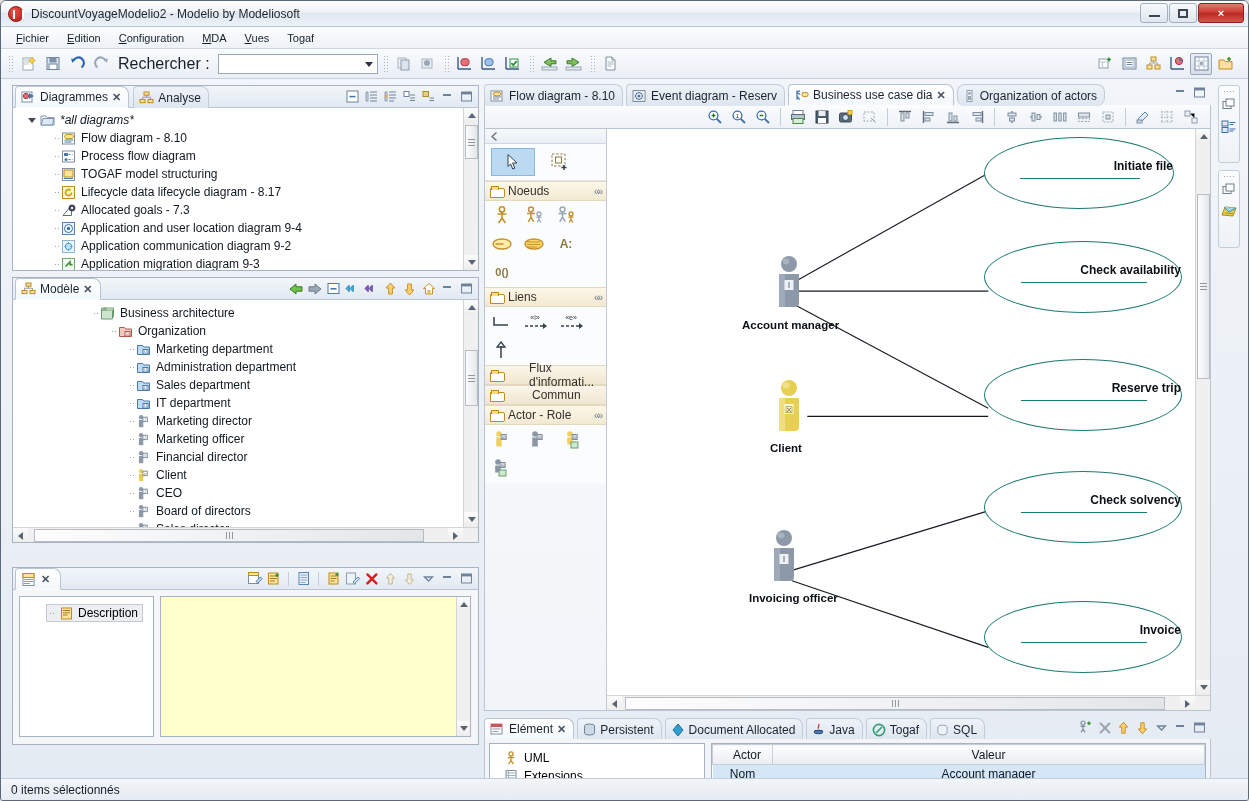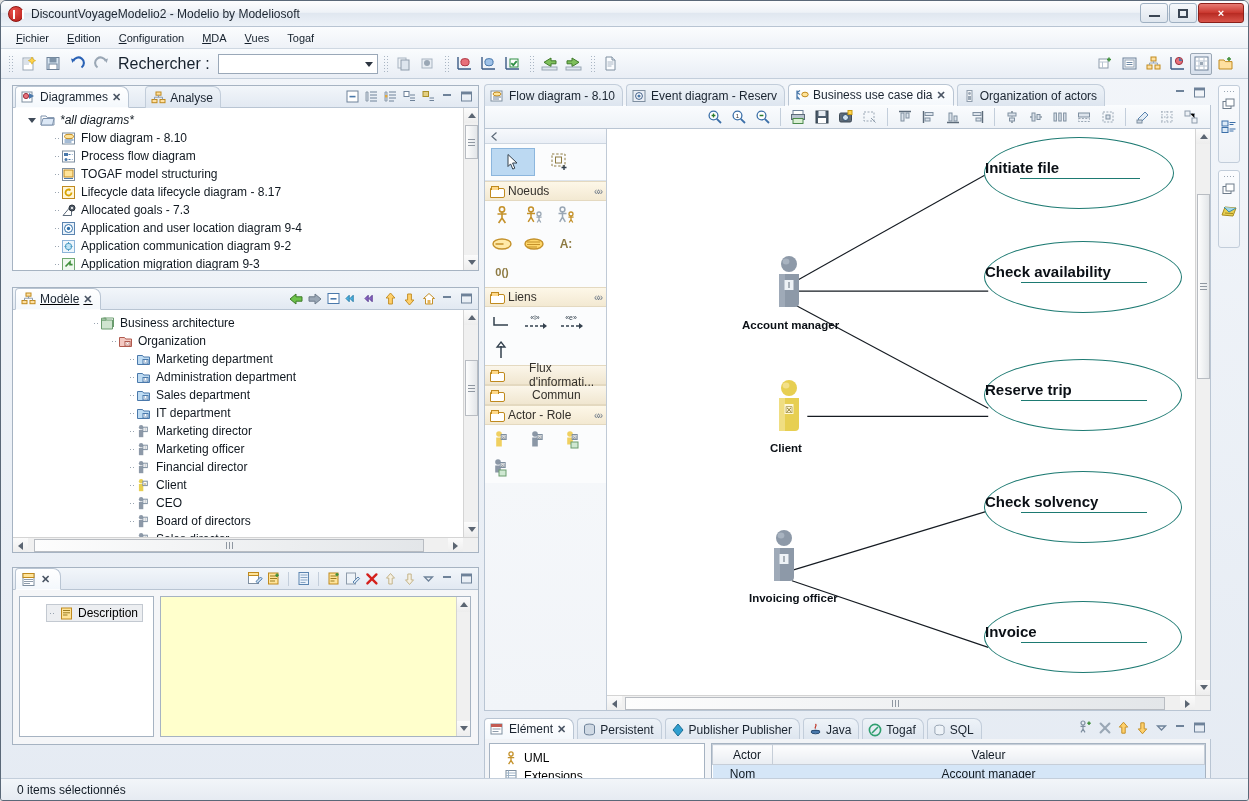--- a/index.html
+++ b/index.html
@@ -141,35 +141,35 @@
   .pal-it{width:22px;height:22px;display:flex;align-items:center;justify-content:center;}
   .folder-ic{width:14px;height:11px;position:relative;}
   .folder-ic::before{content:"";position:absolute;left:0;top:2px;width:13px;height:8px;
     border:1px solid #c08a1e;border-radius:0 2px 2px 0;background:#fff;}
   .folder-ic::after{content:"";position:absolute;left:1px;top:0;width:6px;height:3px;
     border:1px solid #c08a1e;border-bottom:0;background:#ffd98a;}
   .chev{color:#6f7b89;font-size:10px;margin-left:auto;letter-spacing:-2px;}
   
   .canvas{position:absolute;background:#fff;overflow:hidden;}
   .usecase{position:absolute;border:1.3px solid #1d7a72;border-radius:50%;background:#fff;}
-  .uc-label{position:absolute;width:100%;text-align:left;font-size:15px;font-weight:bold;color:#0b1016;}
+  .uc-label{position:absolute;width:100%;text-align:right;font-size:12px;font-weight:bold;color:#0b1016;}
   .uc-rule{position:absolute;height:1.3px;background:#1d7a72;}
   .actor-lbl{position:absolute;font-size:11.5px;font-weight:bold;color:#0b1016;white-space:nowrap;}
   
   .ptbl{width:100%;border-collapse:collapse;font-size:12px;}
   .ptbl th{
     background:linear-gradient(180deg,#fdfdfe,#e9edf2);border:1px solid #c6ced8;
     font-weight:normal;height:20px;color:#111a24;
   }
   .ptbl td{height:19px;text-align:center;color:#0f1820;}
   .ptbl tr.sel td{background:#d5e6f7;}
   .statusbar{
     position:absolute;left:0;bottom:0;width:1249px;height:22px;
     background:linear-gradient(180deg,#f2f5f9,#e6ebf2);border-top:1px solid #c3cedb;
-    display:flex;align-items:center;padding-left:16px;font-size:12px;color:#131c26;margin-top:24px;
+    display:flex;align-items:center;padding-left:10px;font-size:12px;color:#131c26;margin-top:24px;
   }
   .railbtn{
     width:22px;border:1px solid #c2cdda;border-radius:3px;
     background:linear-gradient(180deg,#fbfcfe,#eef2f7);
     display:flex;flex-direction:column;align-items:center;padding-top:4px;gap:5px;
   }
   .dotrow{width:12px;height:3px;background-image:radial-gradient(circle,#9aa6b3 0.8px,transparent 0.8px);
     background-size:3px 3px;}
 </style>
 </head>
@@ -343,21 +343,21 @@
       <div class="vtabs">
         <div class="vtab active" style="margin-left:2px;">
           <svg width="15" height="14" viewBox="0 0 15 14">
               <rect x="1" y="2" width="10" height="10" fill="#fff" stroke="#7f8fa0"></rect>
               <circle cx="5" cy="6" r="2.6" fill="#e8707a" stroke="#9c3340"></circle>
               <path d="M8 3l5 3-5 3z" fill="#4a79ab"></path>
             </svg>
           <span>Diagrammes</span>
           <span class="x">✕</span>
         </div>
-        <div class="vtab inact" style="margin-left:16px;">
+        <div class="vtab inact" style="margin-left:4px;">
           <svg width="15" height="14" viewBox="0 0 15 14">
               <rect x="5" y="1" width="5" height="3.2" fill="#ffe0a0" stroke="#c08a1e"></rect>
               <rect x="1" y="8.5" width="5" height="3.2" fill="#ffe0a0" stroke="#c08a1e"></rect>
               <rect x="9" y="8.5" width="5" height="3.2" fill="#ffe0a0" stroke="#c08a1e"></rect>
               <path d="M7.5 4.2v2M3.5 6.2h8M3.5 6.2v2.3M11.5 6.2v2.3" stroke="#8e9cab"></path>
             </svg>
           <span>Analyse</span>
         </div>
         <div class="vtool">
           <div class="i">
@@ -498,21 +498,21 @@
           <div class="sb-thumb" style="left:1px;top:17px;width:13px;height:34px;display:flex;align-items:center;justify-content:center;">
             <span class="grip3"></span>
           </div>
           <div class="sb-btn" style="position:absolute;bottom:0;">
               <span class="tri-dn"></span>
             </div>
         </div>
       </div>
     </div>
 
-    <div class="view" style="left:11px; top:208px; width:467px; height:266px;text-decoration:underline;">
+    <div class="view" style="left:11px; top:198px; width:467px; height:266px;">
       <div class="vtabs">
         <div class="vtab active" style="margin-left:2px;">
           <svg width="15" height="14" viewBox="0 0 15 14">
               <rect x="5" y="1" width="5" height="3.2" fill="#ffe0a0" stroke="#c08a1e"></rect>
               <rect x="1" y="8.5" width="5" height="3.2" fill="#ffe0a0" stroke="#c08a1e"></rect>
               <rect x="9" y="8.5" width="5" height="3.2" fill="#ffe0a0" stroke="#c08a1e"></rect>
               <path d="M7.5 4.2v2M3.5 6.2h8M3.5 6.2v2.3M11.5 6.2v2.3" stroke="#8e9cab"></path>
             </svg>
           <span>Modèle</span>
           <span class="x">✕</span>
@@ -848,21 +848,21 @@
           <span>Event diagram - Reserv</span>
         </div>
         <div class="vtab active" style="margin-left:3px;">
           <svg width="15" height="14" viewBox="0 0 15 14">
               <path d="M3 2.5v9M3 4.5l3-2M3 4.5l3 2M3 8.5l2.6 3" stroke="#4a79ab" stroke-width="1.3" fill="none"></path>
               <ellipse cx="11" cy="6.5" rx="3.2" ry="2.3" fill="#ffe49a" stroke="#c08a1e"></ellipse>
             </svg>
           <span>Business use case dia</span>
           <span class="x">✕</span>
         </div>
-        <div class="vtab inact" style="margin-left:3px;">
+        <div class="vtab inact" style="margin-left:3px;border-radius:8px;">
           <svg width="13" height="14" viewBox="0 0 13 14">
               <rect x="4" y="1.5" width="5" height="11" fill="#f3f5f8" stroke="#8e9cab"></rect>
               <circle cx="6.5" cy="4.5" r="1.4" fill="#9aa7b5"></circle>
               <path d="M5 7h3v4H5z" fill="#9aa7b5"></path>
             </svg>
           <span>Organization of actors</span>
         </div>
         <div class="vtool" style="top:1px;">
           <div class="i">
               <svg width="13" height="13" viewBox="0 0 13 13">
@@ -1283,21 +1283,21 @@
           <svg width="13" height="14" viewBox="0 0 13 14">
               <ellipse cx="6.5" cy="3" rx="5" ry="2" fill="#cfd9e4" stroke="#6e8299"></ellipse>
               <path d="M1.5 3v7a5 2 0 0 0 10 0V3" fill="#cfd9e4" stroke="#6e8299"></path>
             </svg>
           <span>Persistent</span>
         </div>
         <div class="vtab inact" style="margin-left:3px;">
           <svg width="14" height="14" viewBox="0 0 14 14">
               <path d="M7 1l5 6-5 6-5-6z" fill="#2f9fd0" stroke="#1b6e94"></path>
             </svg>
-          <span>Publisher Publisher</span>
+          <span>Document Allocated</span>
         </div>
         <div class="vtab inact" style="margin-left:3px;">
           <svg width="13" height="14" viewBox="0 0 13 14">
               <path d="M6.5 1c2 2-1.5 2.8 0 4.6" stroke="#c0392b" fill="none" stroke-width="1.3"></path>
               <ellipse cx="6.5" cy="9" rx="4.5" ry="1.8" fill="#4a79ab" stroke="#2b4f77"></ellipse>
               <path d="M2.5 7.5h8" stroke="#2b4f77"></path>
             </svg>
           <span>Java</span>
         </div>
         <div class="vtab inact" style="margin-left:3px;text-align:center;">

